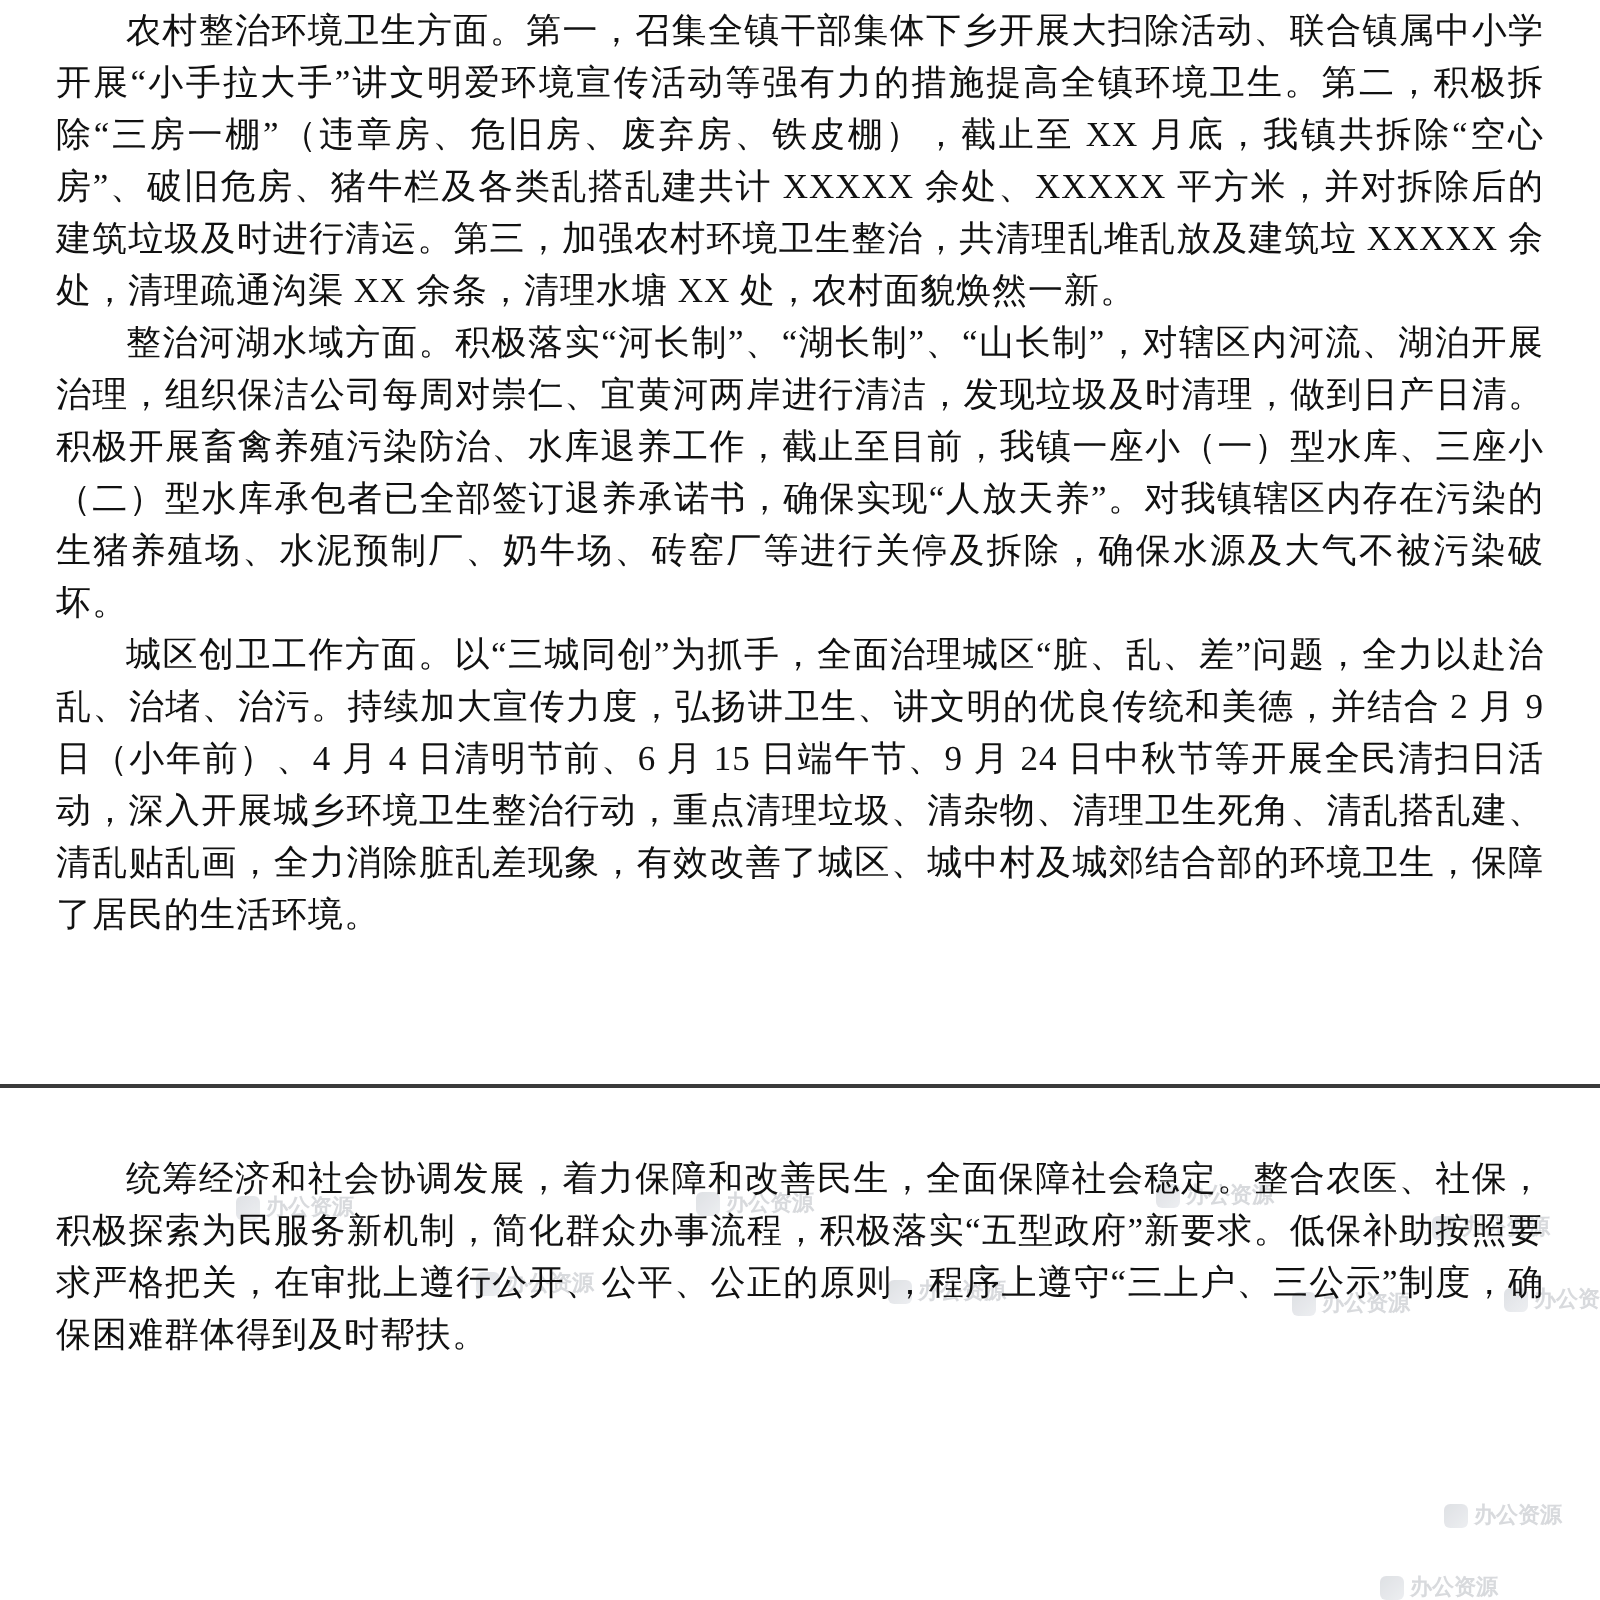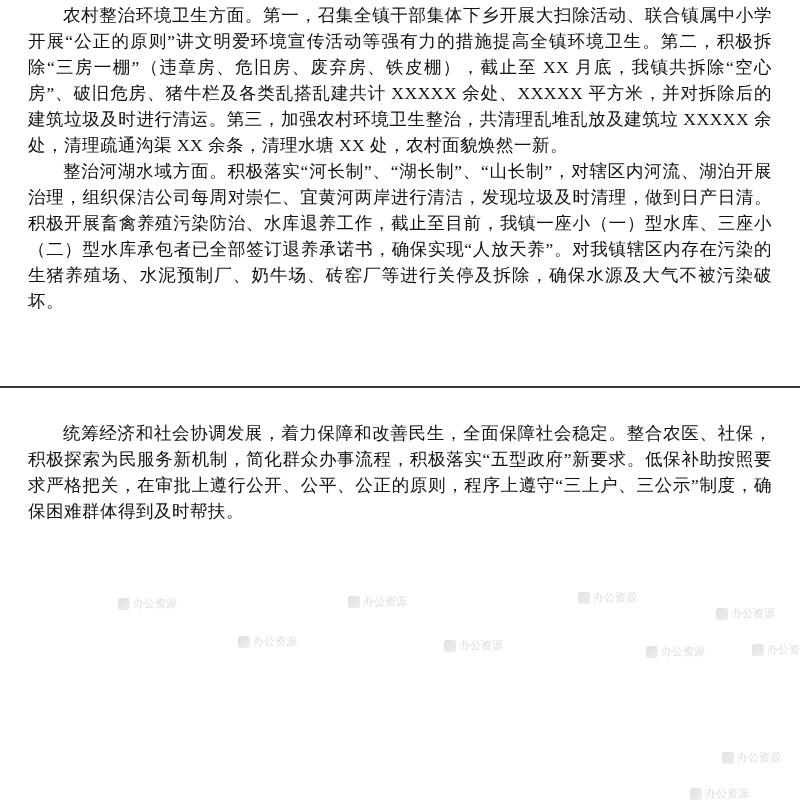--- a/index.html
+++ b/index.html
@@ -31,20 +31,21 @@
   }
   
   .wm-layer{position:absolute;top:0;left:0;width:800px;height:800px;z-index:1;pointer-events:none;}
   .wm{
     position:absolute;
     display:flex;align-items:center;gap:3px;
     color:#b9bcc2;opacity:0.55;
     font-size:11px;
     font-family:"Liberation Sans","DejaVu Sans",sans-serif;
     white-space:nowrap;
+    font-weight:bold;
   }
   .wm .wm-icon{
     width:12px;height:12px;border-radius:3px;
     background:linear-gradient(135deg,#c4c8cf,#dfe2e7);
     display:inline-block;
   }
 </style>
 </head>
 <body>
 
@@ -86,22 +87,23 @@
       <span>办公资源</span>
     </span>
   <span class="wm" style="left:690px;top:786px;">
       <span class="wm-icon"></span>
       <span>办公资源</span>
     </span>
 </div>
 
 <div class="text-layer">
   <div class="page1">
-    <p class="para">农村整治环境卫生方面。第一，召集全镇干部集体下乡开展大扫除活动、联合镇属中小学开展“公正的原则”讲文明爱环境宣传活动等强有力的措施提高全镇环境卫生。第二，积极拆除“三房一棚”（违章房、危旧房、废弃房、铁皮棚），截止至 XX 月底，我镇共拆除“空心房”、破旧危房、猪牛栏及各类乱搭乱建共计 XXXXX 余处、XXXXX 平方米，并对拆除后的建筑垃圾及时进行清运。第三，加强农村环境卫生整治，共清理乱堆乱放及建筑垃 XXXXX 余处，清理疏通沟渠 XX 余条，清理水塘 XX 处，农村面貌焕然一新。</p>
+    <p class="para">农村整治环境卫生方面。第一，召集全镇干部集体下乡开展大扫除活动、联合镇属中小学开展“小手拉大手”讲文明爱环境宣传活动等强有力的措施提高全镇环境卫生。第二，积极拆除“三房一棚”（违章房、危旧房、废弃房、铁皮棚），截止至 XX 月底，我镇共拆除“空心房”、破旧危房、猪牛栏及各类乱搭乱建共计 XXXXX 余处、XXXXX 平方米，并对拆除后的建筑垃圾及时进行清运。第三，加强农村环境卫生整治，共清理乱堆乱放及建筑垃 XXXXX 余处，清理疏通沟渠 XX 余条，清理水塘 XX 处，农村面貌焕然一新。</p>
     <p class="para">整治河湖水域方面。积极落实“河长制”、“湖长制”、“山长制”，对辖区内河流、湖泊开展治理，组织保洁公司每周对崇仁、宜黄河两岸进行清洁，发现垃圾及时清理，做到日产日清。积极开展畜禽养殖污染防治、水库退养工作，截止至目前，我镇一座小（一）型水库、三座小（二）型水库承包者已全部签订退养承诺书，确保实现“人放天养”。对我镇辖区内存在污染的生猪养殖场、水泥预制厂、奶牛场、砖窑厂等进行关停及拆除，确保水源及大气不被污染破坏。</p>
+    <p class="para">城区创卫工作方面。以“三城同创”为抓手，全面治理城区“脏、乱、差”问题，全力以赴治乱、治堵、治污。持续加大宣传力度，弘扬讲卫生、讲文明的优良传统和美德，并结合 2 月 9 日（小年前）、4 月 4 日清明节前、6 月 15 日端午节、9 月 24 日中秋节等开展全民清扫日活动，深入开展城乡环境卫生整治行动，重点清理垃圾、清杂物、清理卫生死角、清乱搭乱建、清乱贴乱画，全力消除脏乱差现象，有效改善了城区、城中村及城郊结合部的环境卫生，保障了居民的生活环境。</p>
   </div>
 
   <div class="page-divider"></div>
 
   <div class="page2">
     <p class="para">统筹经济和社会协调发展，着力保障和改善民生，全面保障社会稳定。整合农医、社保，积极探索为民服务新机制，简化群众办事流程，积极落实“五型政府”新要求。低保补助按照要求严格把关，在审批上遵行公开、公平、公正的原则，程序上遵守“三上户、三公示”制度，确保困难群体得到及时帮扶。</p>
   </div>
 </div>
 
 </body></html>

